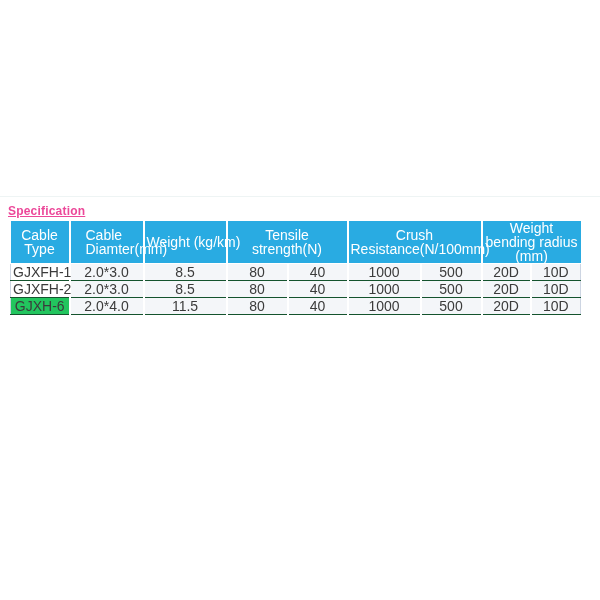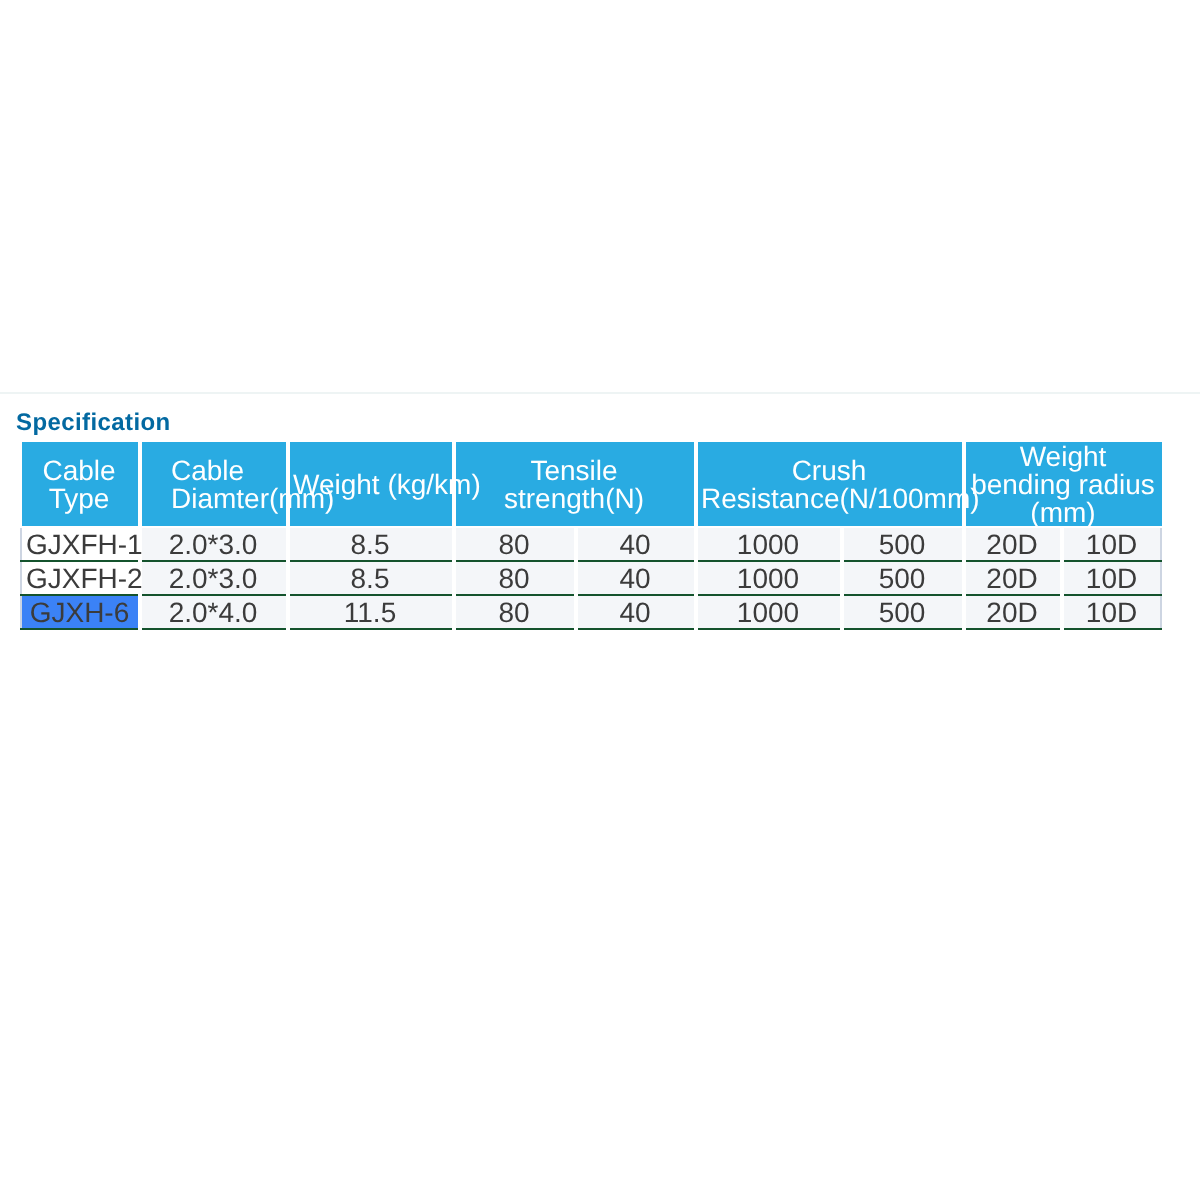--- a/index.html
+++ b/index.html
@@ -14,22 +14,23 @@
     position: absolute;
     left: 0; top: 196px;
     width: 600px; height: 1px;
     background: #eef4f4;
   }
   .section-title {
     position: absolute;
     left: 8px; top: 204px;
     font-size: 12px;
     font-weight: bold;
-    color: #0369a1;
+    color: #ec4899;
     letter-spacing: 0.2px;
+    text-decoration: underline;
   }
   table.spec-table {
     position: absolute;
     left: 10px; top: 221px;
     width: 570px;
     border-collapse: collapse;
     table-layout: fixed;
     font-size: 14px;
     color: #3b3b3b;
   }
@@ -69,21 +70,21 @@
     height: 16px;
     text-align: center;
     vertical-align: middle;
     border-right: 2px solid #ffffff;
     border-bottom: 1px solid #14532d;
     padding: 0 2px;
     white-space: nowrap;
   }
   tr.data-row td:last-child { border-right: 1px solid #cdd5e2; }
   tr.data-row td:first-child { border-left: 1px solid #cdd5e2; background: #ffffff; }
-  tr.data-row.hl-first td:first-child { background: #3b82f6; }
+  tr.data-row.hl-first td:first-child { background: #22c55e; }
 </style>
 </head>
 <body>
 
 <div class="faint-divider"></div>
 
 <div class="section-title">Specification</div>
 
 <table class="spec-table">
   <colgroup>

